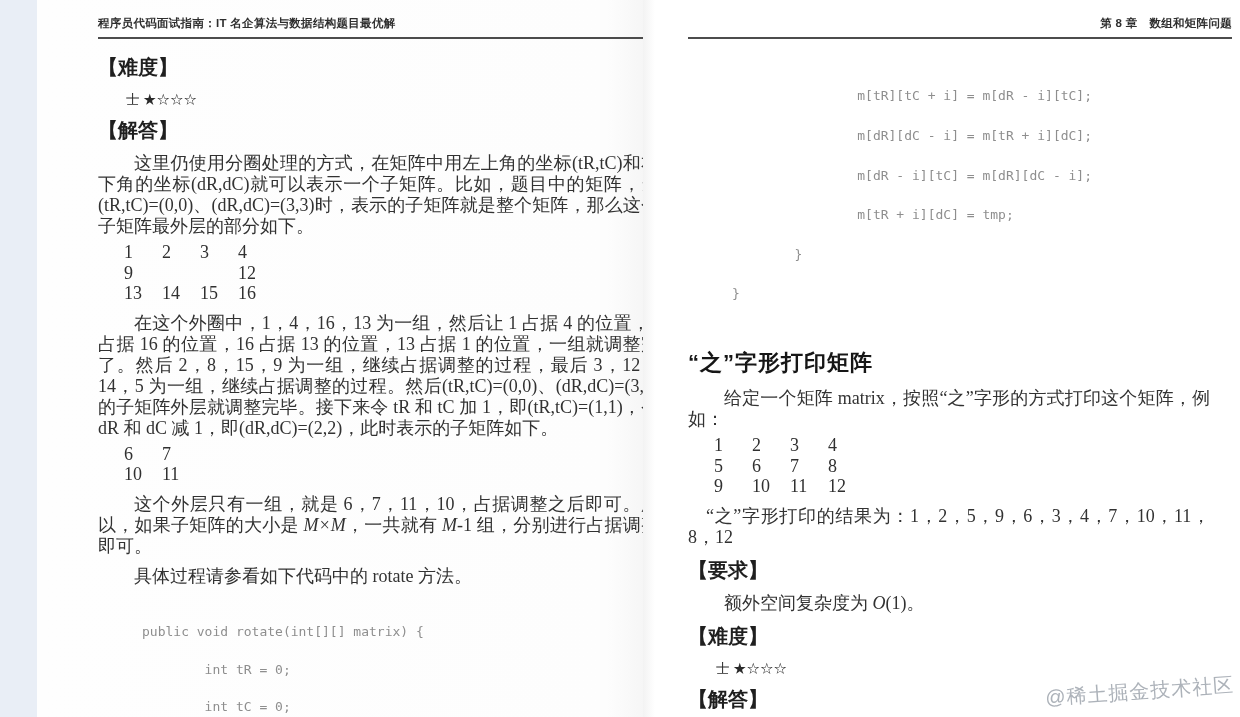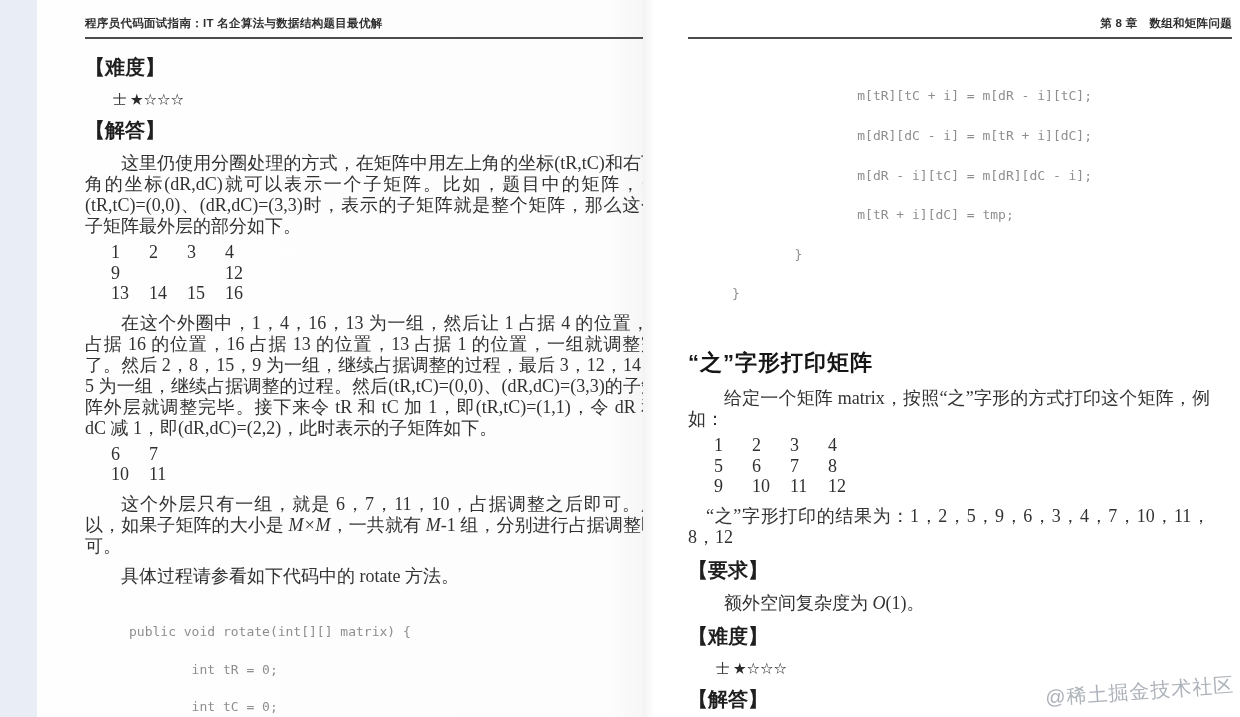--- a/index.html
+++ b/index.html
@@ -8,21 +8,21 @@
     background:#ffffff;
     font-family:"Liberation Serif", serif;
     color:#303030;
   }
   .left-strip{position:absolute;left:0;top:0;width:37px;height:717px;background:#e9eef6;}
   .page{position:absolute;top:0;height:717px;box-sizing:border-box;}
   .page-left{
     left:37px;width:664px;
     background:linear-gradient(to right,#fefefe 0%,#fdfdfd 86%,#efefef 97%,#e3e3e3 100%);
     border-right:1px solid #cdcdcd;
-    padding:16px 41px 0 48px;
+    padding:16px 41px 0 61px;
   }
   .page-right{
     left:643px;width:597px;
     background:linear-gradient(to right,#f3f3f3 0px,#ffffff 12px);
     padding:16px 8px 8px 45px;
   }
   .running-head{
     font-family:"Liberation Sans", sans-serif;
     font-size:11.5px;font-weight:bold;color:#2e2e2e;
     padding-bottom:6px;border-bottom:2px solid #4c4c4c;

